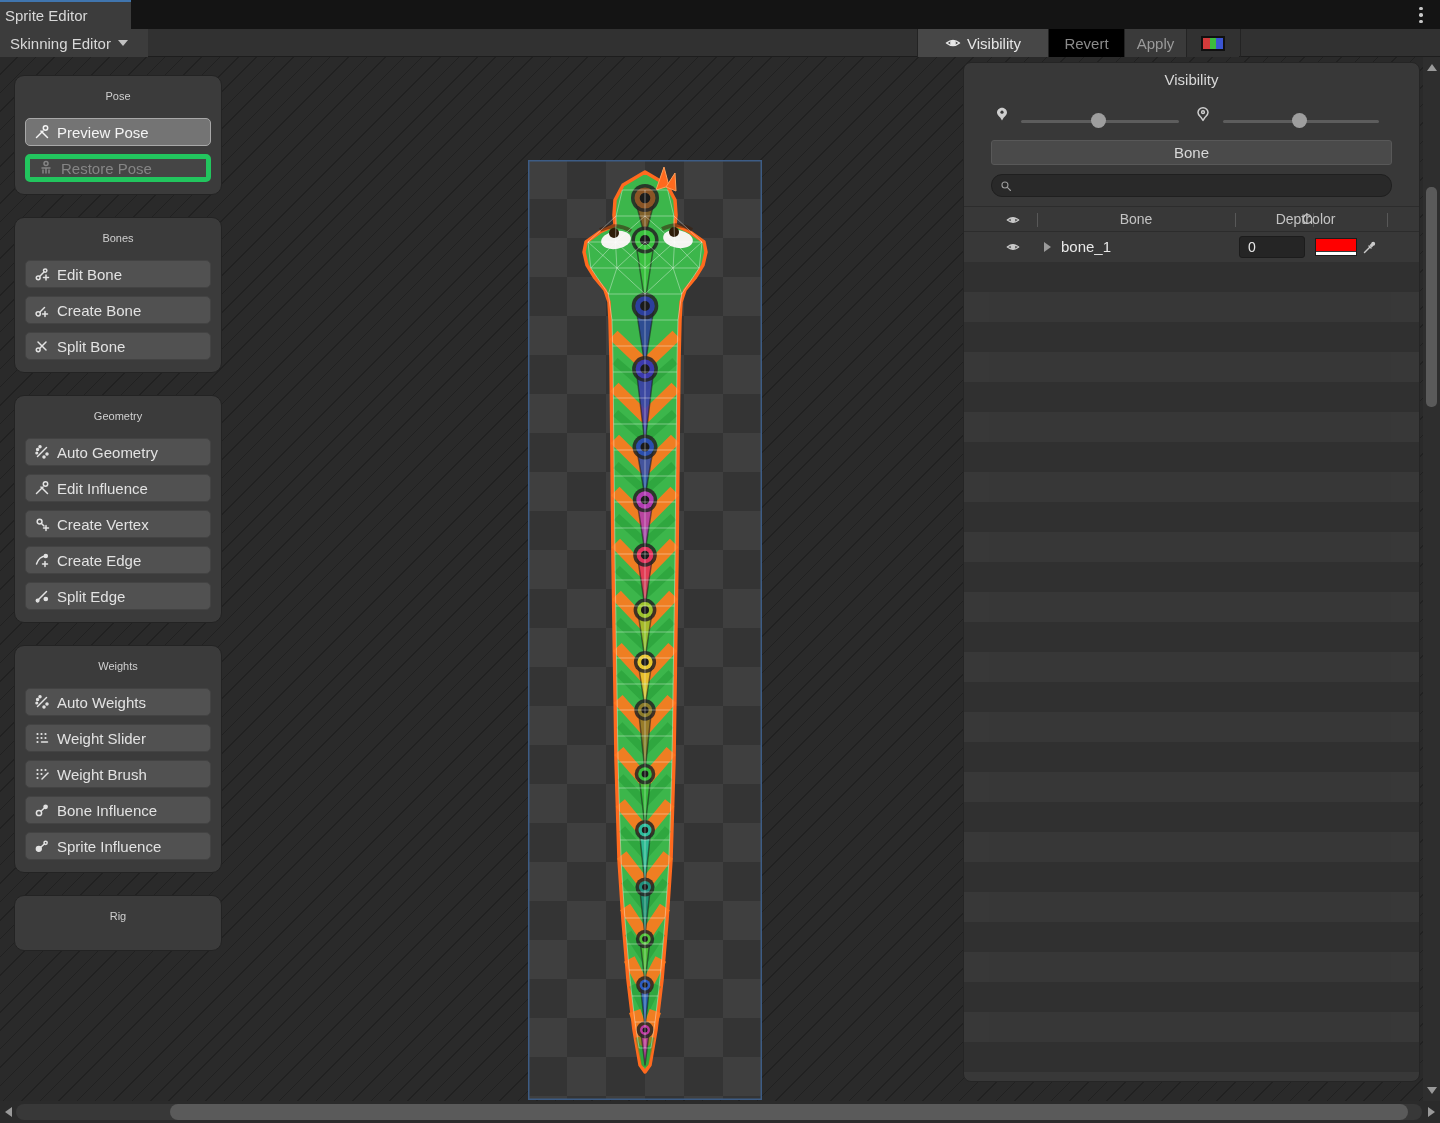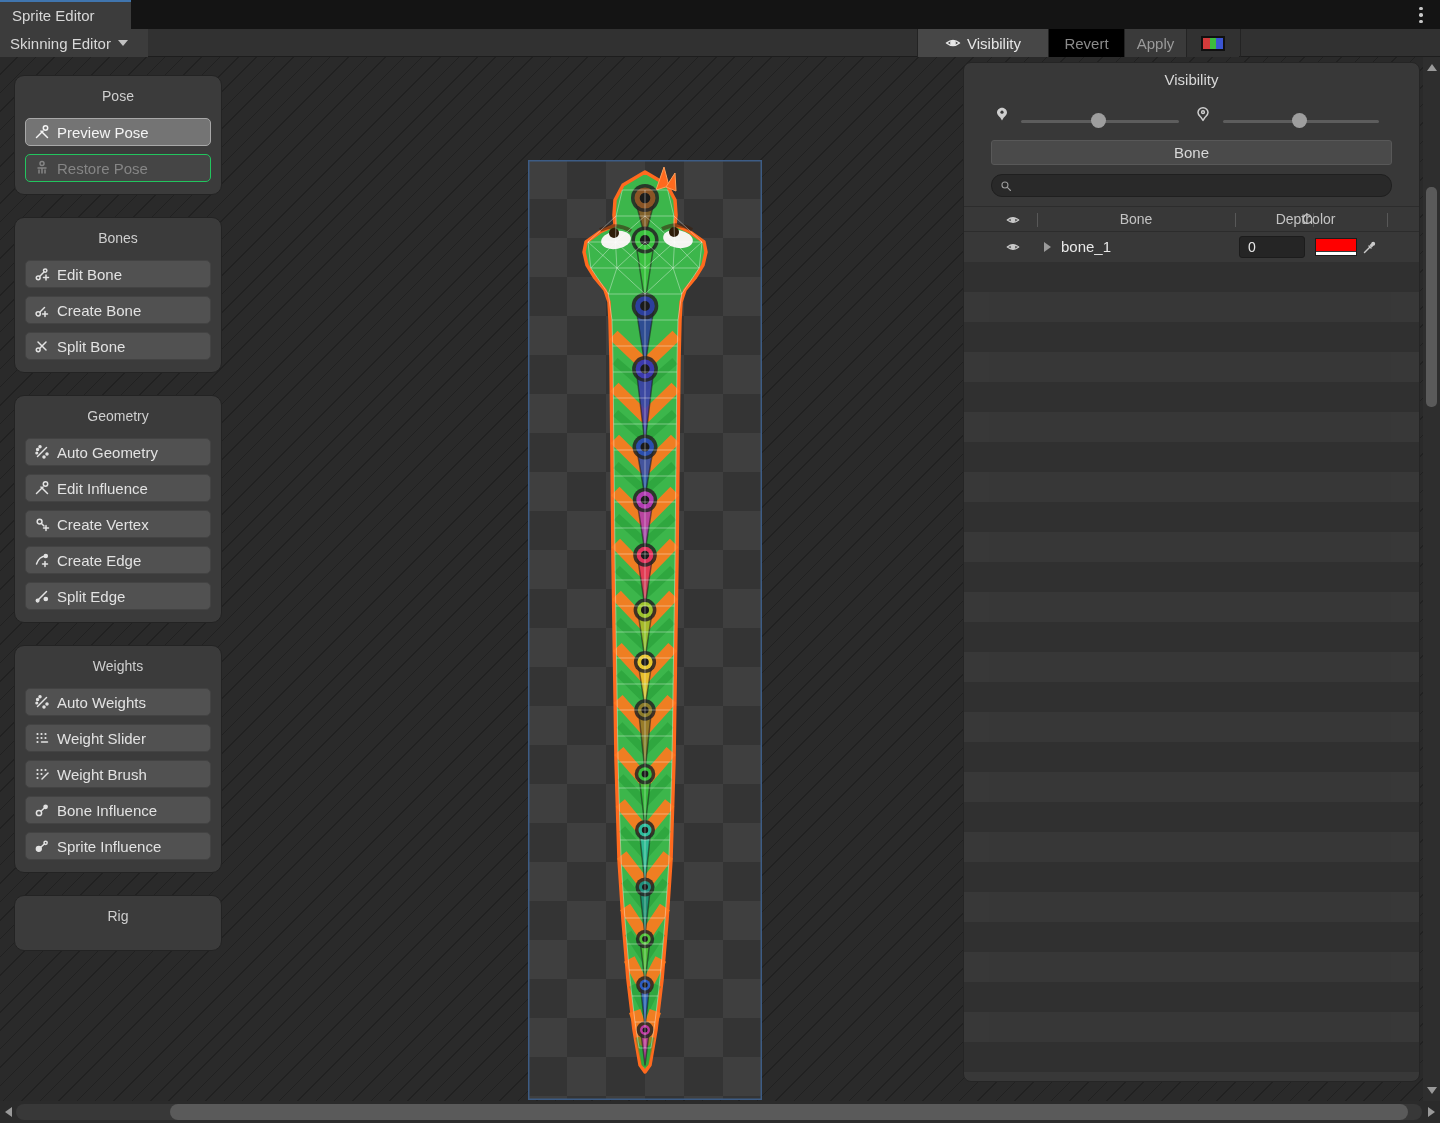--- a/index.html
+++ b/index.html
@@ -5,21 +5,21 @@
   * { margin:0; padding:0; box-sizing:border-box; }
   html,body { background:#1a1a1a; }
   body { font-family:"Liberation Sans", sans-serif; }
   #app { position:relative; width:1440px; height:1123px; background:#282828; overflow:hidden;
          color:#d4d4d4; font-size:15px; user-select:none; }
   .abs { position:absolute; }
 
   
   #topbar { left:0; top:0; width:1440px; height:29px; background:#141414; }
   #tab-sprite-editor { left:0; top:0; width:131px; height:29px; background:#3c3c3c;
-      border-top:2px solid #4075ae; display:flex; align-items:center; padding-left:12px;
+      border-top:2px solid #4075ae; display:flex; align-items:center; padding-left:5px;
       color:#d8d8d8; font-size:15px; }
   #kebab { right:10px; top:5px; width:18px; height:20px; display:flex; flex-direction:column;
       align-items:center; justify-content:center; gap:3px; cursor:pointer; }
   #kebab i { width:3.5px; height:3.5px; border-radius:50%; background:#c8c8c8; }
 
   #toolbar { left:0; top:29px; width:1440px; height:28px; background:#313131;
       border-bottom:1px solid #1d1d1d;padding-left:7px; }
   #mode-dropdown { left:0; top:0; width:148px; height:28px; background:#3c3c3c;
       display:flex; align-items:center; gap:7px; padding:0 10px; color:#d8d8d8; cursor:pointer; }
   .caret-down { width:0; height:0; border-left:5px solid transparent; border-right:5px solid transparent;
@@ -40,27 +40,27 @@
       background-size:7px 7px; border:1px solid #1c1c1c; }
 
   
   #main-canvas { left:0; top:57px; width:1423px; height:1044px; background-color:#2a2a2a;
       background-image:repeating-linear-gradient(135deg, rgba(0,0,0,0) 0px, rgba(0,0,0,0) 12px,
         rgba(0,0,0,0.22) 12px, rgba(0,0,0,0.22) 13px); }
 
   
   #left-panels { left:14px; top:75px; width:208px; display:flex; flex-direction:column; gap:22px; }
   .panel { background:#3b3b3b; border:1px solid #232323; border-radius:10px; padding:10px 10px 12px; }
-  .panel-title { text-align:center; color:#cfcfcf; font-size:14px; line-height:20px; margin-bottom:12px; }
+  .panel-title { text-align:center; color:#cfcfcf; font-size:11px; line-height:20px; margin-bottom:12px; }
   .panel-buttons { display:flex; flex-direction:column; gap:8px;justify-content:space-between; }
   .btn { height:28px; border-radius:5px; background:#515151; color:#e2e2e2; display:flex;
       align-items:center; gap:7px; padding:0 8px; font-size:15px; cursor:pointer;
       border:1px solid #434343; }
   .btn.active { background:#747474; border:1px solid #a8a8a8; color:#f4f4f4; }
-  .btn.disabled { background:#454545; color:#858585; border:1px solid #22c55e; cursor:default; }
+  .btn.disabled { background:#454545; color:#858585; border:5px solid #22c55e; cursor:default; }
   .icon { display:inline-flex; width:16px; height:16px; flex:0 0 16px; align-items:center; justify-content:center; }
   .icon svg { width:16px; height:16px; display:block; }
 
   
   #vis-panel { left:963px; top:62px; width:457px; height:1020px; background:#383838;
       border:1px solid #252525; border-radius:8px; overflow:hidden; }
   #vis-title { margin-top:8px; text-align:center; color:#d8d8d8; font-size:15px; }
   #vis-sliders { position:relative; height:34px; margin-top:10px; }
   #vis-sliders .icon { position:absolute; top:8px; color:#cfcfcf; }
   .vtrack { position:absolute; top:22px; height:3px; background:#5d5d5d; border-radius:2px; }

